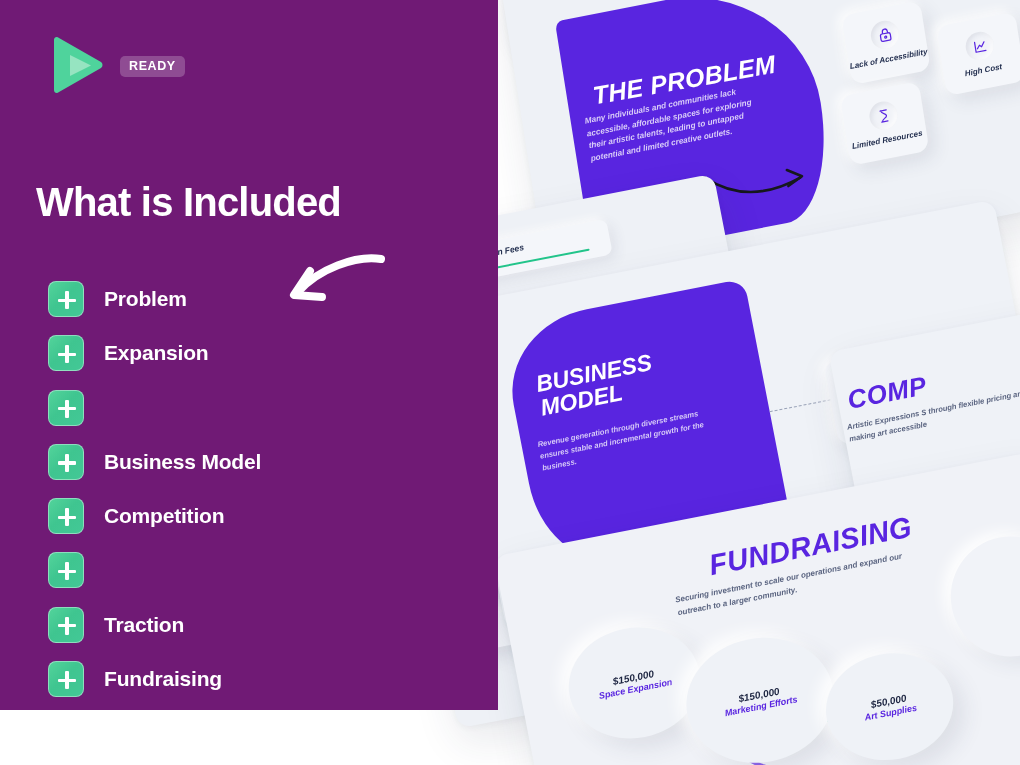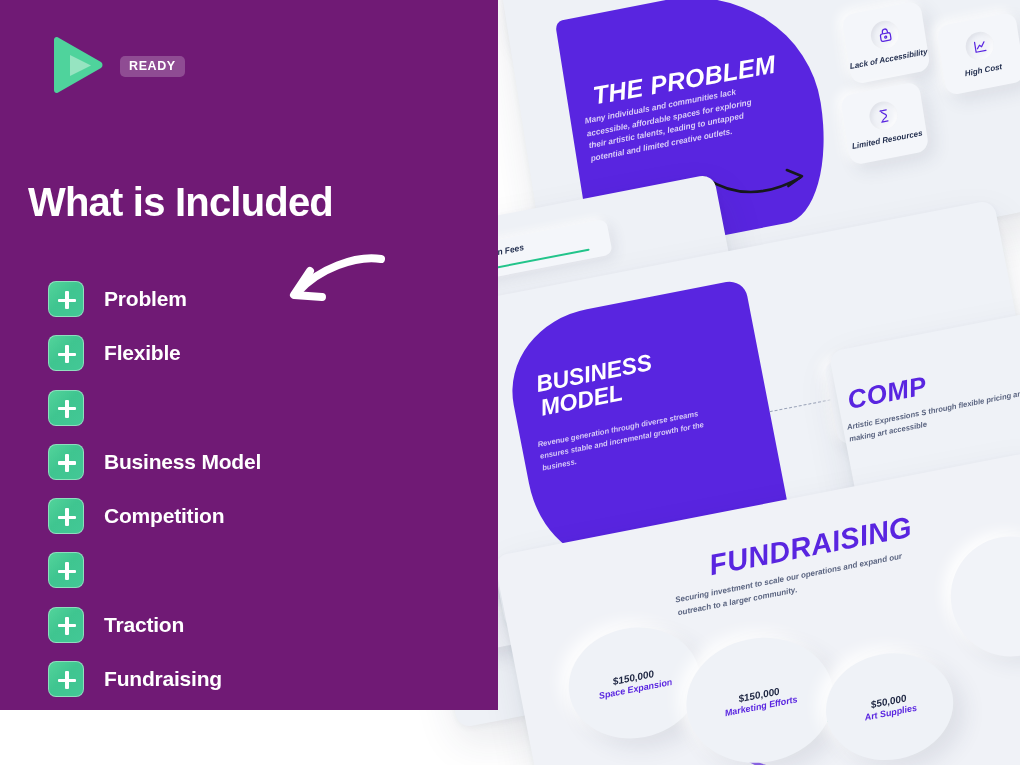--- a/index.html
+++ b/index.html
@@ -103,21 +103,21 @@
 
   .logo-row { position:absolute; left:44px; top:34px; display:flex; align-items:center; gap:14px; }
   .play-mark { width:62px; height:62px; position:relative; }
   .brand-block { padding-top:2px; }
   .ready-badge { display:inline-block; background:rgba(255,255,255,.22); color:#ffffff;
     font-size:12.5px; font-weight:700; letter-spacing:.6px; padding:3px 9px 4px;
     border-radius:5px; }
   .brand-name { color:#ffffff; font-size:26px; font-weight:800; letter-spacing:-.4px;
     margin-top:3px; }
 
-  .headline { position:absolute; left:28px; top:180px; color:#ffffff;
+  .headline { position:absolute; left:36px; top:180px; color:#ffffff;
     font-size:40px; font-weight:800; letter-spacing:-.8px; }
 
   .curved-arrow { position:absolute; left:278px; top:245px; width:110px; height:70px; }
 
   .checklist { position:absolute; left:48px; top:281px; }
   .check-item { display:flex; align-items:center; gap:20px; height:36px; margin-bottom:18.3px; }
   .plus-box { width:36px; height:36px; border-radius:8px;
     background:linear-gradient(135deg,#53d49b 0%,#3fc590 45%,#43c896 100%);
     border:1.3px solid rgba(255,255,255,.40);
     position:relative; flex:none; }
@@ -306,21 +306,21 @@
       <path d="M32 26 L16 50 L44 52" stroke="#ffffff" stroke-width="8" fill="none" stroke-linecap="round" stroke-linejoin="round"></path>
     </svg>
 
     <div class="checklist">
       <div class="check-item">
         <span class="plus-box"></span>
         <span class="check-label">Problem</span>
       </div>
       <div class="check-item">
         <span class="plus-box"></span>
-        <span class="check-label">Flexible</span>
+        <span class="check-label">Expansion</span>
       </div>
       <div class="check-item">
         <span class="plus-box"></span>
       </div>
       <div class="check-item">
         <span class="plus-box"></span>
         <span class="check-label">Business Model</span>
       </div>
       <div class="check-item">
         <span class="plus-box"></span>

